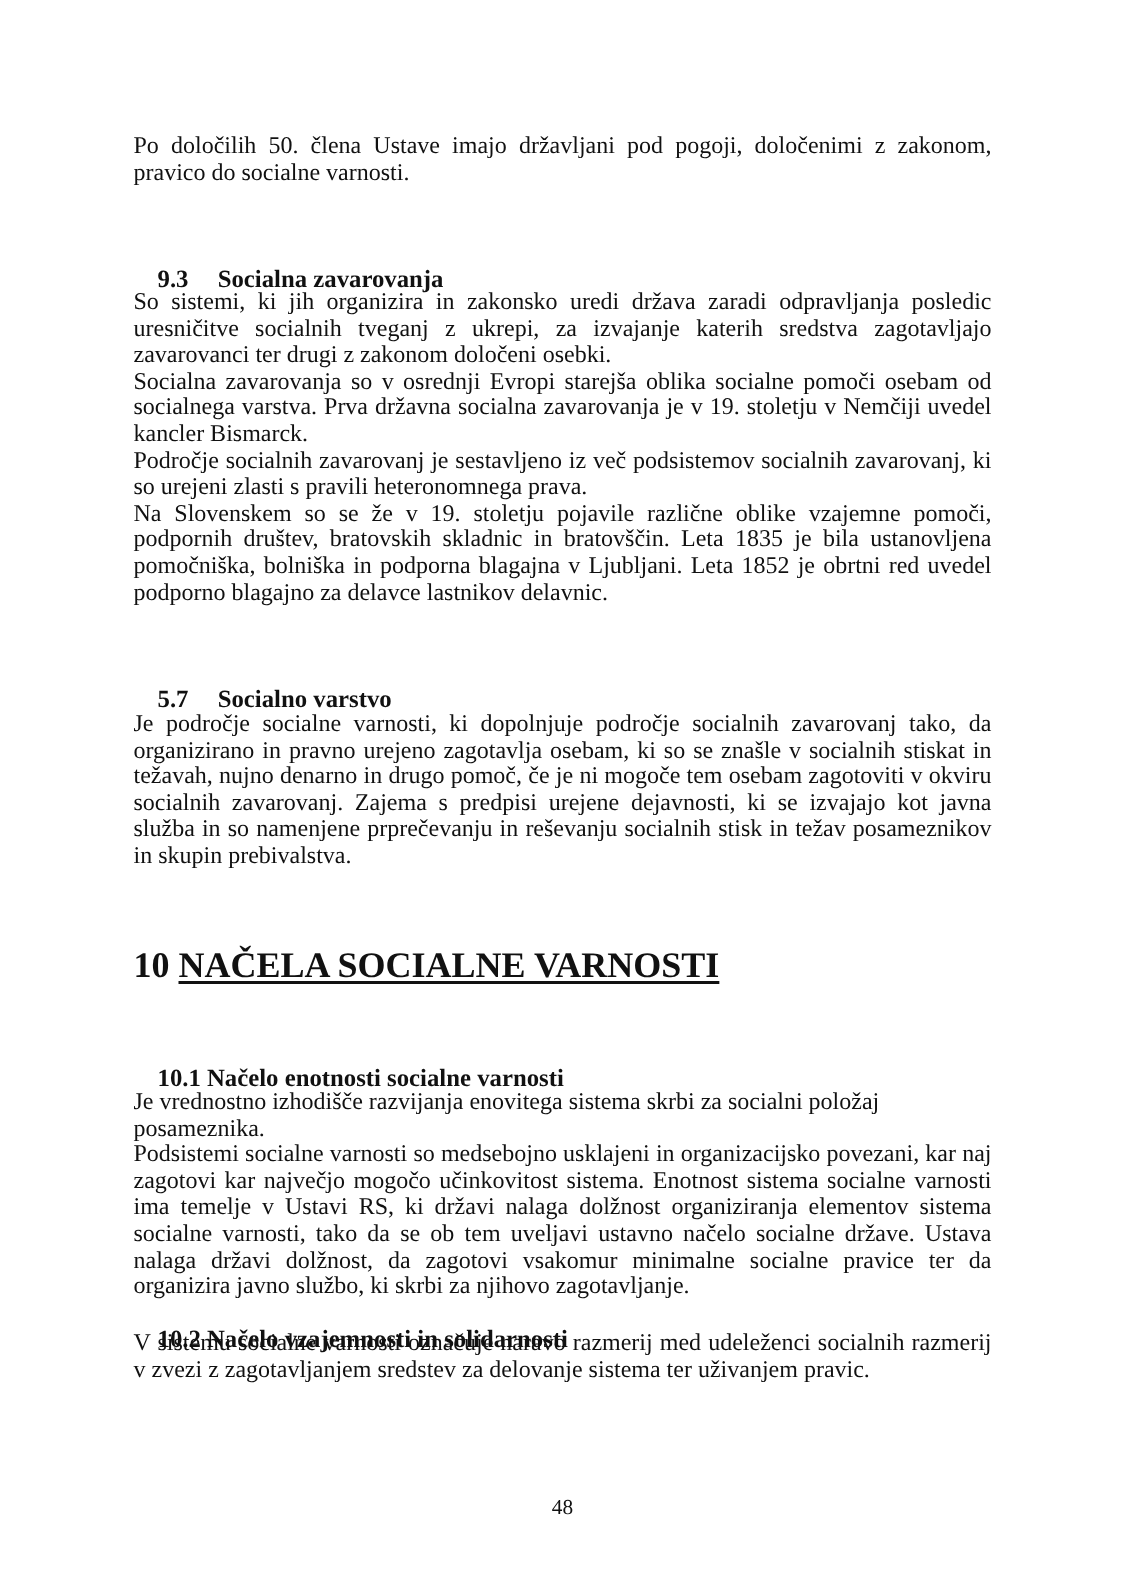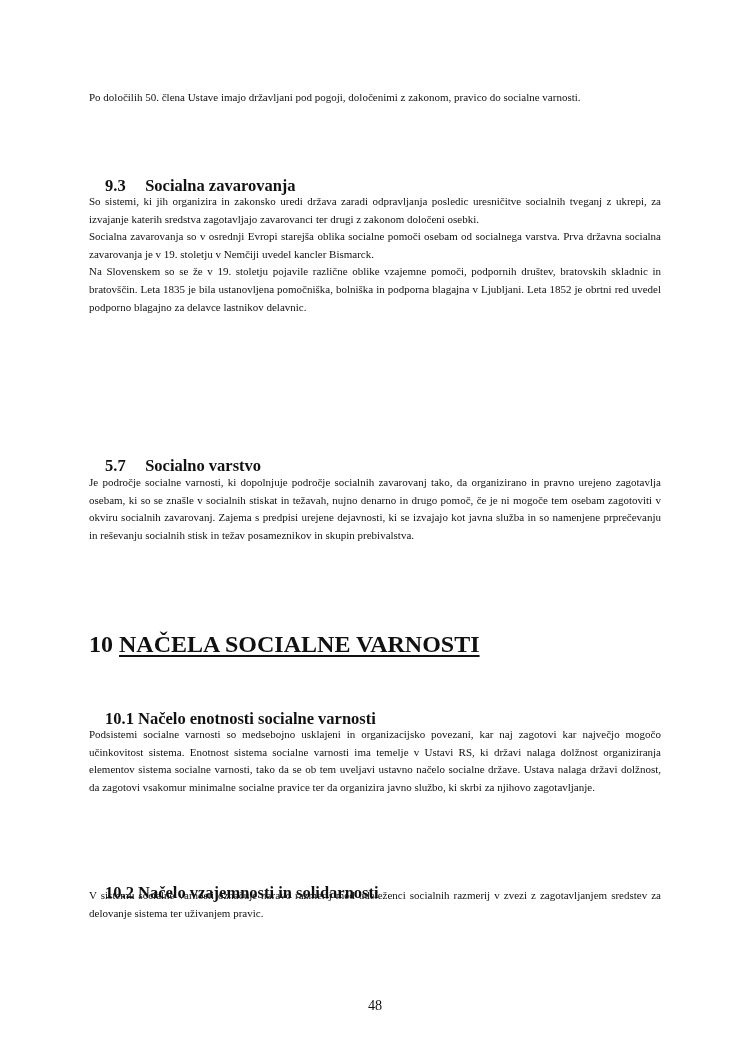--- a/index.html
+++ b/index.html
@@ -17,21 +17,21 @@
     }
     .page {
       position: absolute;
       left: 89px;
       top: 0;
       width: 572px;
     }
     .abs { position: absolute; left: 0; width: 572px; }
     p.body {
       margin: 0;
-      font-size: 11px;
+      font-size: 16px;
       line-height: 17.6px;
       text-align: justify;
     }
     p.body.last-left { text-align: left; }
     h2.sec {
       margin: 16px;
       font-size: 16.5px;
       font-weight: bold;
       line-height: 20px;
     }
@@ -61,40 +61,42 @@
     <p class="body">Po določilih 50. člena Ustave imajo državljani pod pogoji, določenimi z zakonom, pravico do socialne varnosti.</p>
   </div>
 
   <div class="abs" style="top:160px;">
     <h2 class="sec"><span class="num">9.3</span> <span>Socialna zavarovanja</span></h2>
   </div>
 
   <div class="abs" style="top:193px;">
     <p class="body">So sistemi, ki jih organizira in zakonsko uredi država zaradi odpravljanja posledic uresničitve socialnih tveganj z ukrepi, za izvajanje katerih sredstva zagotavljajo zavarovanci ter drugi z zakonom določeni osebki.</p>
     <p class="body">Socialna zavarovanja so v osrednji Evropi starejša oblika socialne pomoči osebam od socialnega varstva. Prva državna socialna zavarovanja je v 19. stoletju v Nemčiji uvedel kancler Bismarck.</p>
+    <p class="body">Področje socialnih zavarovanj je sestavljeno iz več podsistemov socialnih zavarovanj, ki so urejeni zlasti s pravili heteronomnega prava.</p>
     <p class="body">Na Slovenskem so se že v 19. stoletju pojavile različne oblike vzajemne pomoči, podpornih društev, bratovskih skladnic in bratovščin. Leta 1835 je bila ustanovljena pomočniška, bolniška in podporna blagajna v Ljubljani. Leta 1852 je obrtni red uvedel podporno blagajno za delavce lastnikov delavnic.</p>
   </div>
 
   <div class="abs" style="top:440px;">
     <h2 class="sec"><span class="num">5.7</span> <span>Socialno varstvo</span></h2>
   </div>
 
   <div class="abs" style="top:474px;">
     <p class="body">Je področje socialne varnosti, ki dopolnjuje področje socialnih zavarovanj tako, da organizirano in pravno urejeno zagotavlja osebam, ki so se znašle v socialnih stiskat in težavah, nujno denarno in drugo pomoč, če je ni mogoče tem osebam zagotoviti v okviru socialnih zavarovanj. Zajema s predpisi urejene dejavnosti, ki se izvajajo kot javna služba in so namenjene prprečevanju in reševanju socialnih stisk in težav posameznikov in skupin prebivalstva.</p>
   </div>
 
   <div class="abs" style="top:632px;">
     <h1 class="chap"><span>10</span> <span class="title">NAČELA SOCIALNE VARNOSTI</span></h1>
   </div>
 
   <div class="abs" style="top:693px;">
     <h2 class="sec"><span>10.1</span> <span>Načelo enotnosti socialne varnosti</span></h2>
   </div>
 
   <div class="abs" style="top:726px;">
+    <p class="body last-left">Je vrednostno izhodišče razvijanja enovitega sistema skrbi za socialni položaj posameznika.</p>
     <p class="body">Podsistemi socialne varnosti so medsebojno usklajeni in organizacijsko povezani, kar naj zagotovi kar največjo mogočo učinkovitost sistema. Enotnost sistema socialne varnosti ima temelje v Ustavi RS, ki državi nalaga dolžnost organiziranja elementov sistema socialne varnosti, tako da se ob tem uveljavi ustavno načelo socialne države. Ustava nalaga državi dolžnost, da zagotovi vsakomur minimalne socialne pravice ter da organizira javno službo, ki skrbi za njihovo zagotavljanje.</p>
   </div>
 
   <div class="abs" style="top:867px;">
     <h2 class="sec"><span>10.2</span> <span>Načelo vzajemnosti in solidarnosti</span></h2>
   </div>
 
   <div class="abs" style="top:887px;">
     <p class="body">V sistemu socialne varnosti označuje naravo razmerij med udeleženci socialnih razmerij v zvezi z zagotavljanjem sredstev za delovanje sistema ter uživanjem pravic.</p>
   </div>

